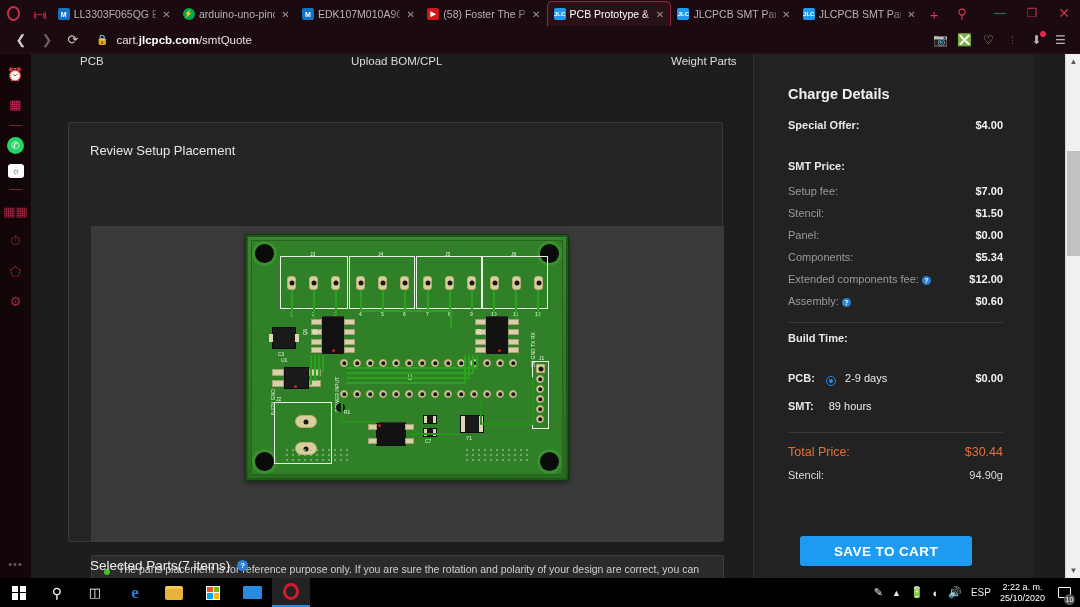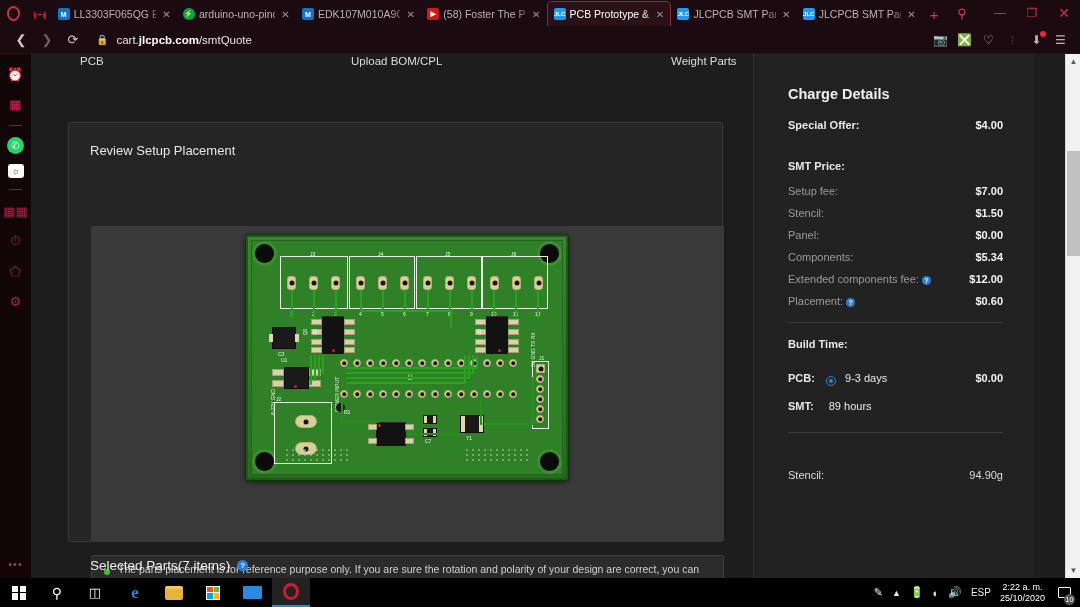--- a/index.html
+++ b/index.html
@@ -669,56 +669,61 @@
           <div class="row item" style="top:197px;">
             <span class="lbl">Components:</span>
             <span class="val">$5.34</span>
           </div>
           <div class="row item" style="top:219px;">
             <span class="lbl"><span>Extended components fee:</span>
               <span class="qmark sm">?</span></span>
             <span class="val">$12.00</span>
           </div>
           <div class="row item" style="top:241px;">
-            <span class="lbl"><span>Placement:</span>
+            <span class="lbl"><span>Assembly:</span>
               <span class="qmark sm">?</span></span>
             <span class="val">$0.60</span>
           </div>
 
           <div class="divider" style="top:268px;"></div>
 
-          <div class="row hdr" style="top:284px;">
+          <div class="row hdr" style="top:278px;">
             <span class="lbl">Build Time:</span>
           </div>
 
           <div class="row strong" style="top:318px;">
             <span class="lbl">
               <span>PCB:</span>
               <span class="radio" style="margin-left:8px;">
                   <i></i>
                 </span>
-              <span style="font-weight:normal;">9-3 days</span>
+              <span style="font-weight:normal;">2-9 days</span>
             </span>
             <span class="val">$0.00</span>
           </div>
 
           <div class="row strong" style="top:346px;">
             <span class="lbl">
               <span>SMT:</span>
               <span style="font-weight:normal;margin-left:12px;">89 hours</span>
             </span>
           </div>
 
           <div class="divider" style="top:378px;"></div>
 
+          <div class="row total" style="top:391px;">
+            <span class="lbl">Total Price:</span>
+            <span class="val">$30.44</span>
+          </div>
           <div class="row weight" style="top:415px;">
             <span class="lbl">Stencil:</span>
             <span class="val">94.90g</span>
           </div>
 
+          <button class="savebtn">SAVE TO CART</button>
 
         </div>
 
       </div>
 
     </div>
 
     <div class="scrollbar">
       <div class="sb-arrow up">▲</div>
       <div class="sb-thumb"></div>

